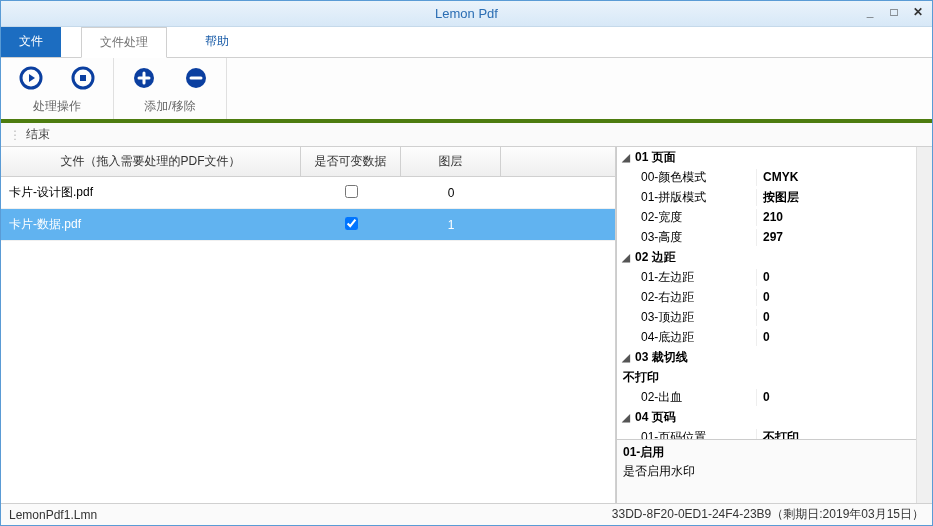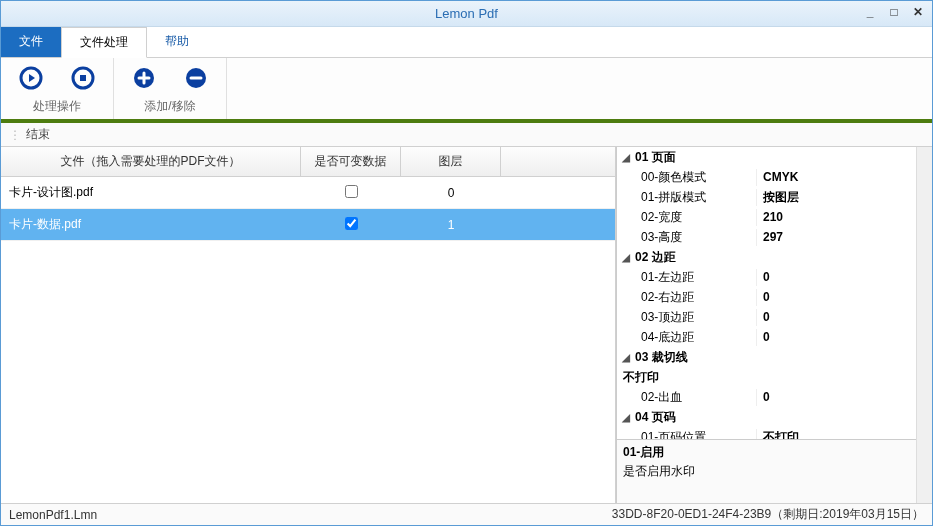--- a/index.html
+++ b/index.html
@@ -2,24 +2,24 @@
 <html><head>
 <meta charset="utf-8">
 <style>
 * { margin: 0; padding: 0; box-sizing: border-box; }
 body { font-family: "Microsoft YaHei", Tahoma, sans-serif; font-size: 12px; background: #fff; overflow: hidden; }
 .window { width: 933px; height: 526px; border: 1px solid #5a9bd5; display: flex; flex-direction: column; background: #fff; }
 .titlebar { height: 26px; background: linear-gradient(#eaf3fb, #d7e8f7); display: flex; align-items: center; justify-content: center; position: relative; border-bottom: 1px solid #c5d9ea; }
 .titlebar-text { color: #2a6db3; font-size: 13px; text-align: center; }
 .titlebar-btns { position: absolute; right: 4px; top: 2px; display: flex; gap: 4px; }
 .tbtn { width: 20px; height: 18px; display: flex; align-items: center; justify-content: center; color: #333; cursor: pointer; font-family: Arial; font-weight: bold; }
-.tabs { display: flex; border-bottom: 1px solid #d0d0d0; background: #fff; }
+.tabs { display: flex; border-bottom: 1px solid #d0d0d0; background: #fff; gap: 20px; }
 .tab { padding: 6px 18px; color: #1a5ca8; cursor: pointer; }
 .tab.inactive-dark { background: #1c6dc1; color: #fff; }
-.tab.active { background: #fff; border: 1px solid #d0d0d0; border-bottom: 1px solid #fff; margin-bottom: -1px; color: #000000; }
+.tab.active { background: #fff; border: 1px solid #d0d0d0; border-bottom: 1px solid #fff; margin-bottom: -1px; color: #737373; }
 .ribbon { display: flex; border-bottom: 4px solid #4d7c0f; background: #fdfdfd; }
 .ribbon-group { padding: 6px 16px 4px; border-right: 1px solid #e0e0e0; text-align: center; }
 .ribbon-icons { display: flex; gap: 24px; justify-content: center; margin-bottom: 6px; }
 .ribbon-icon { width: 28px; height: 28px; display: flex; align-items: center; justify-content: center; cursor: pointer; }
 .ribbon-icon svg { width: 24px; height: 24px; }
 .ribbon-label { color: #666; font-size: 12px; }
 .subbar { height: 24px; border-bottom: 1px solid #d0d0d0; display: flex; align-items: center; padding: 0 8px; background: #fafafa; color: #444; }
 .subbar-grip { margin-right: 6px; color: #bbb; letter-spacing: -1px; }
 .main { flex: 1; display: flex; overflow: hidden; }
 .left { flex: 1; display: flex; flex-direction: column; border-right: 1px solid #d0d0d0; }

